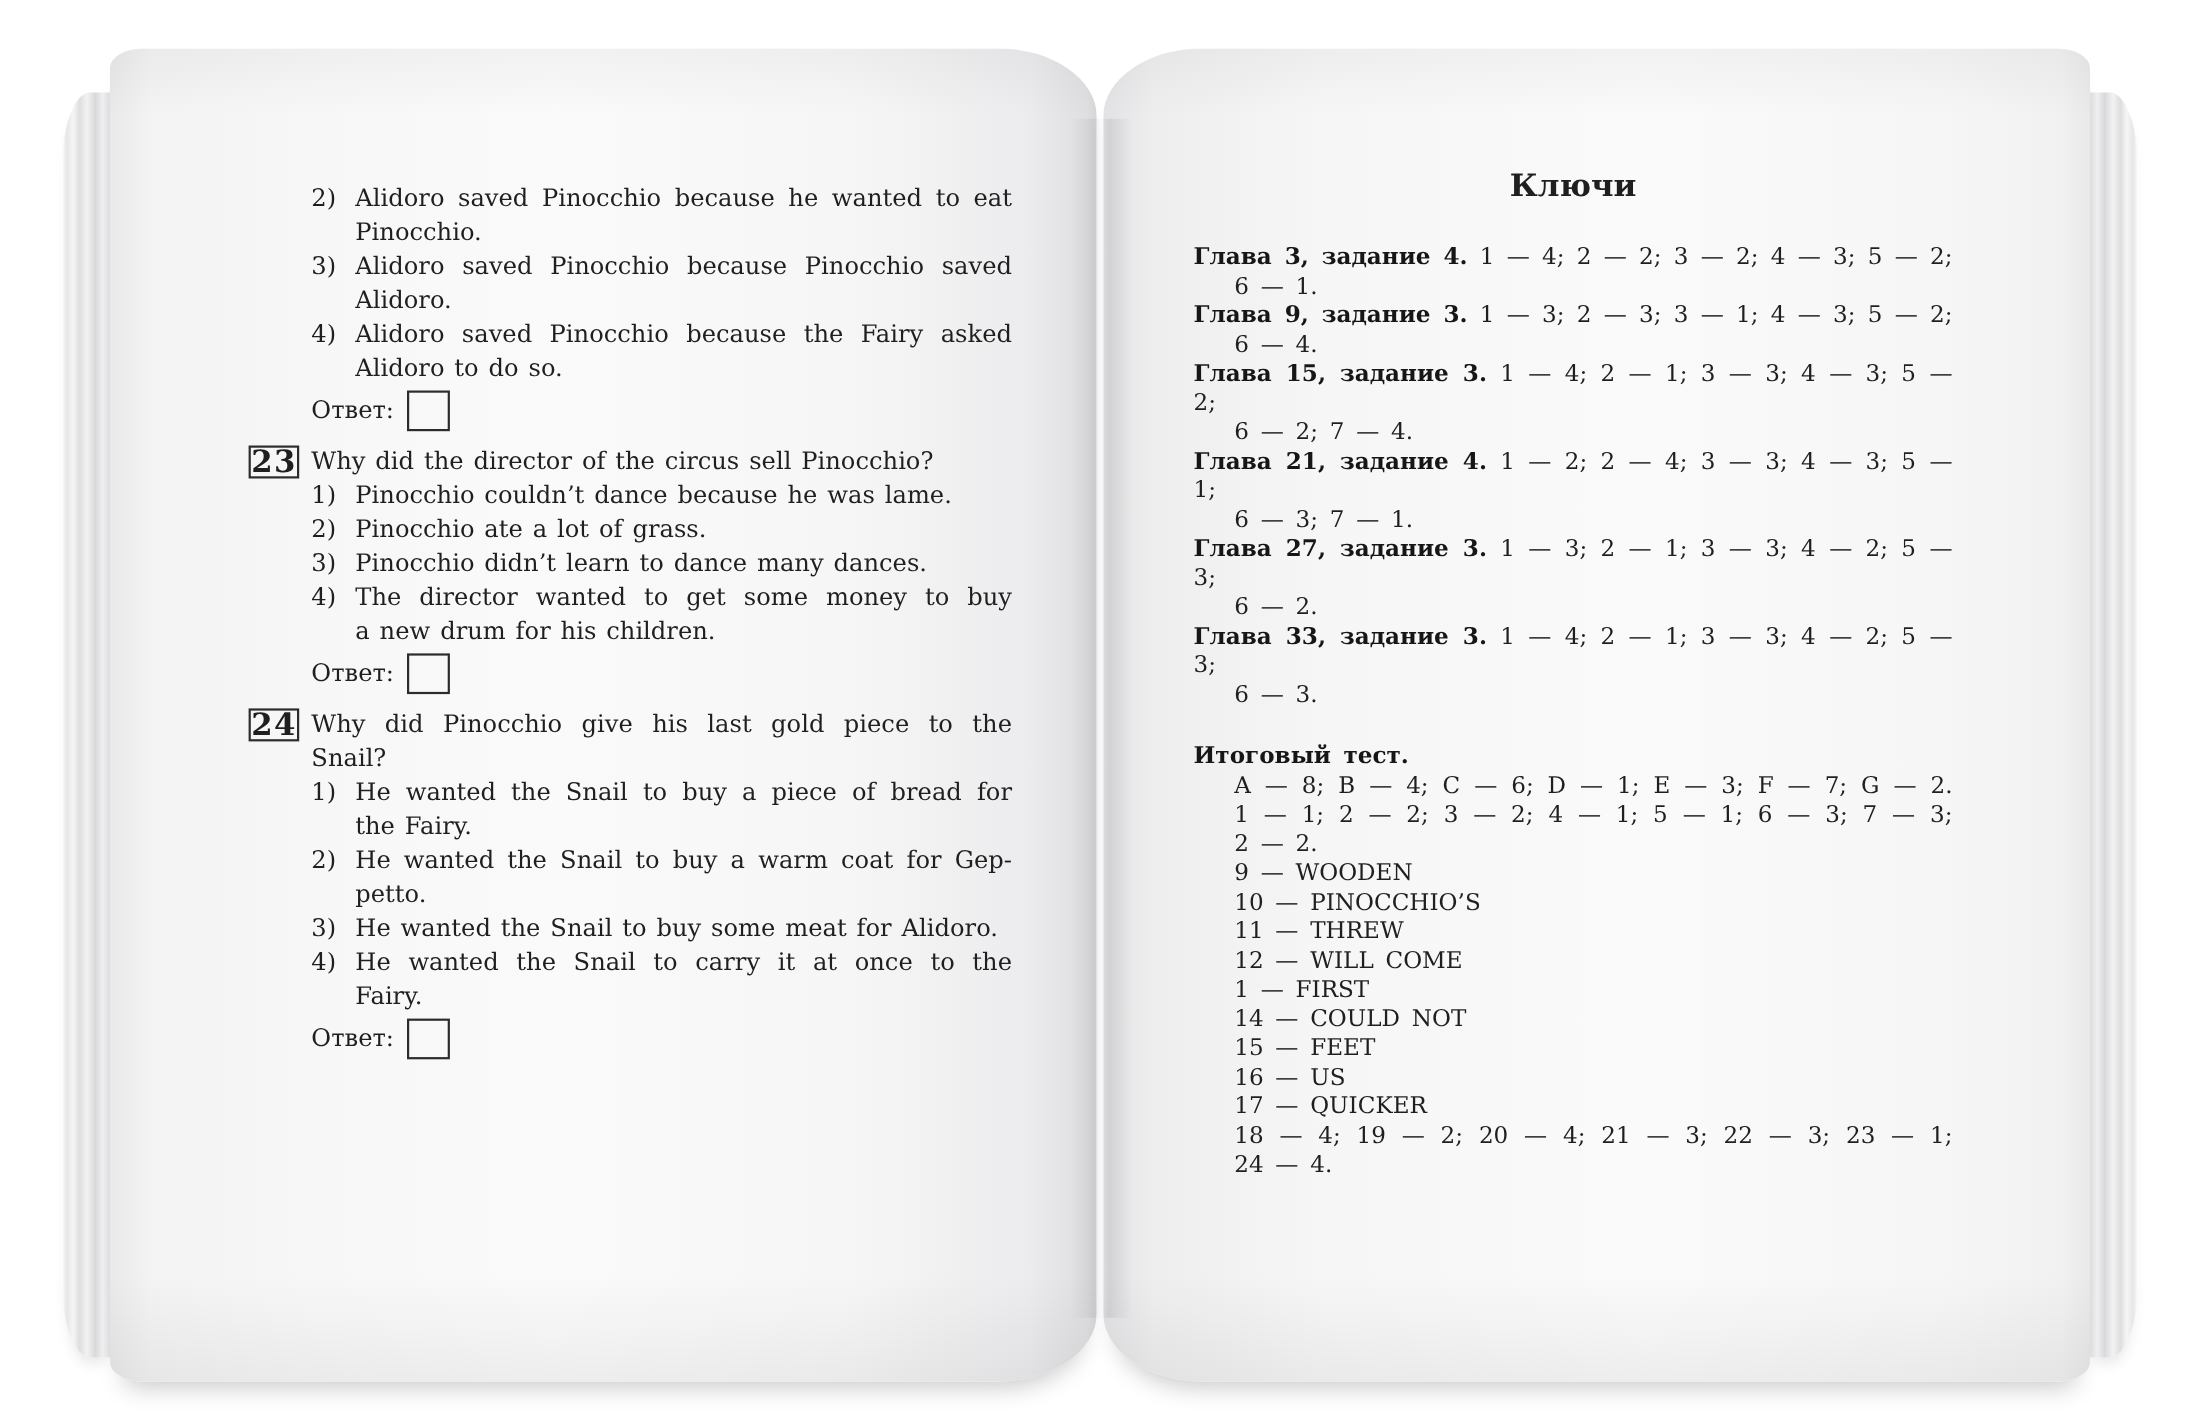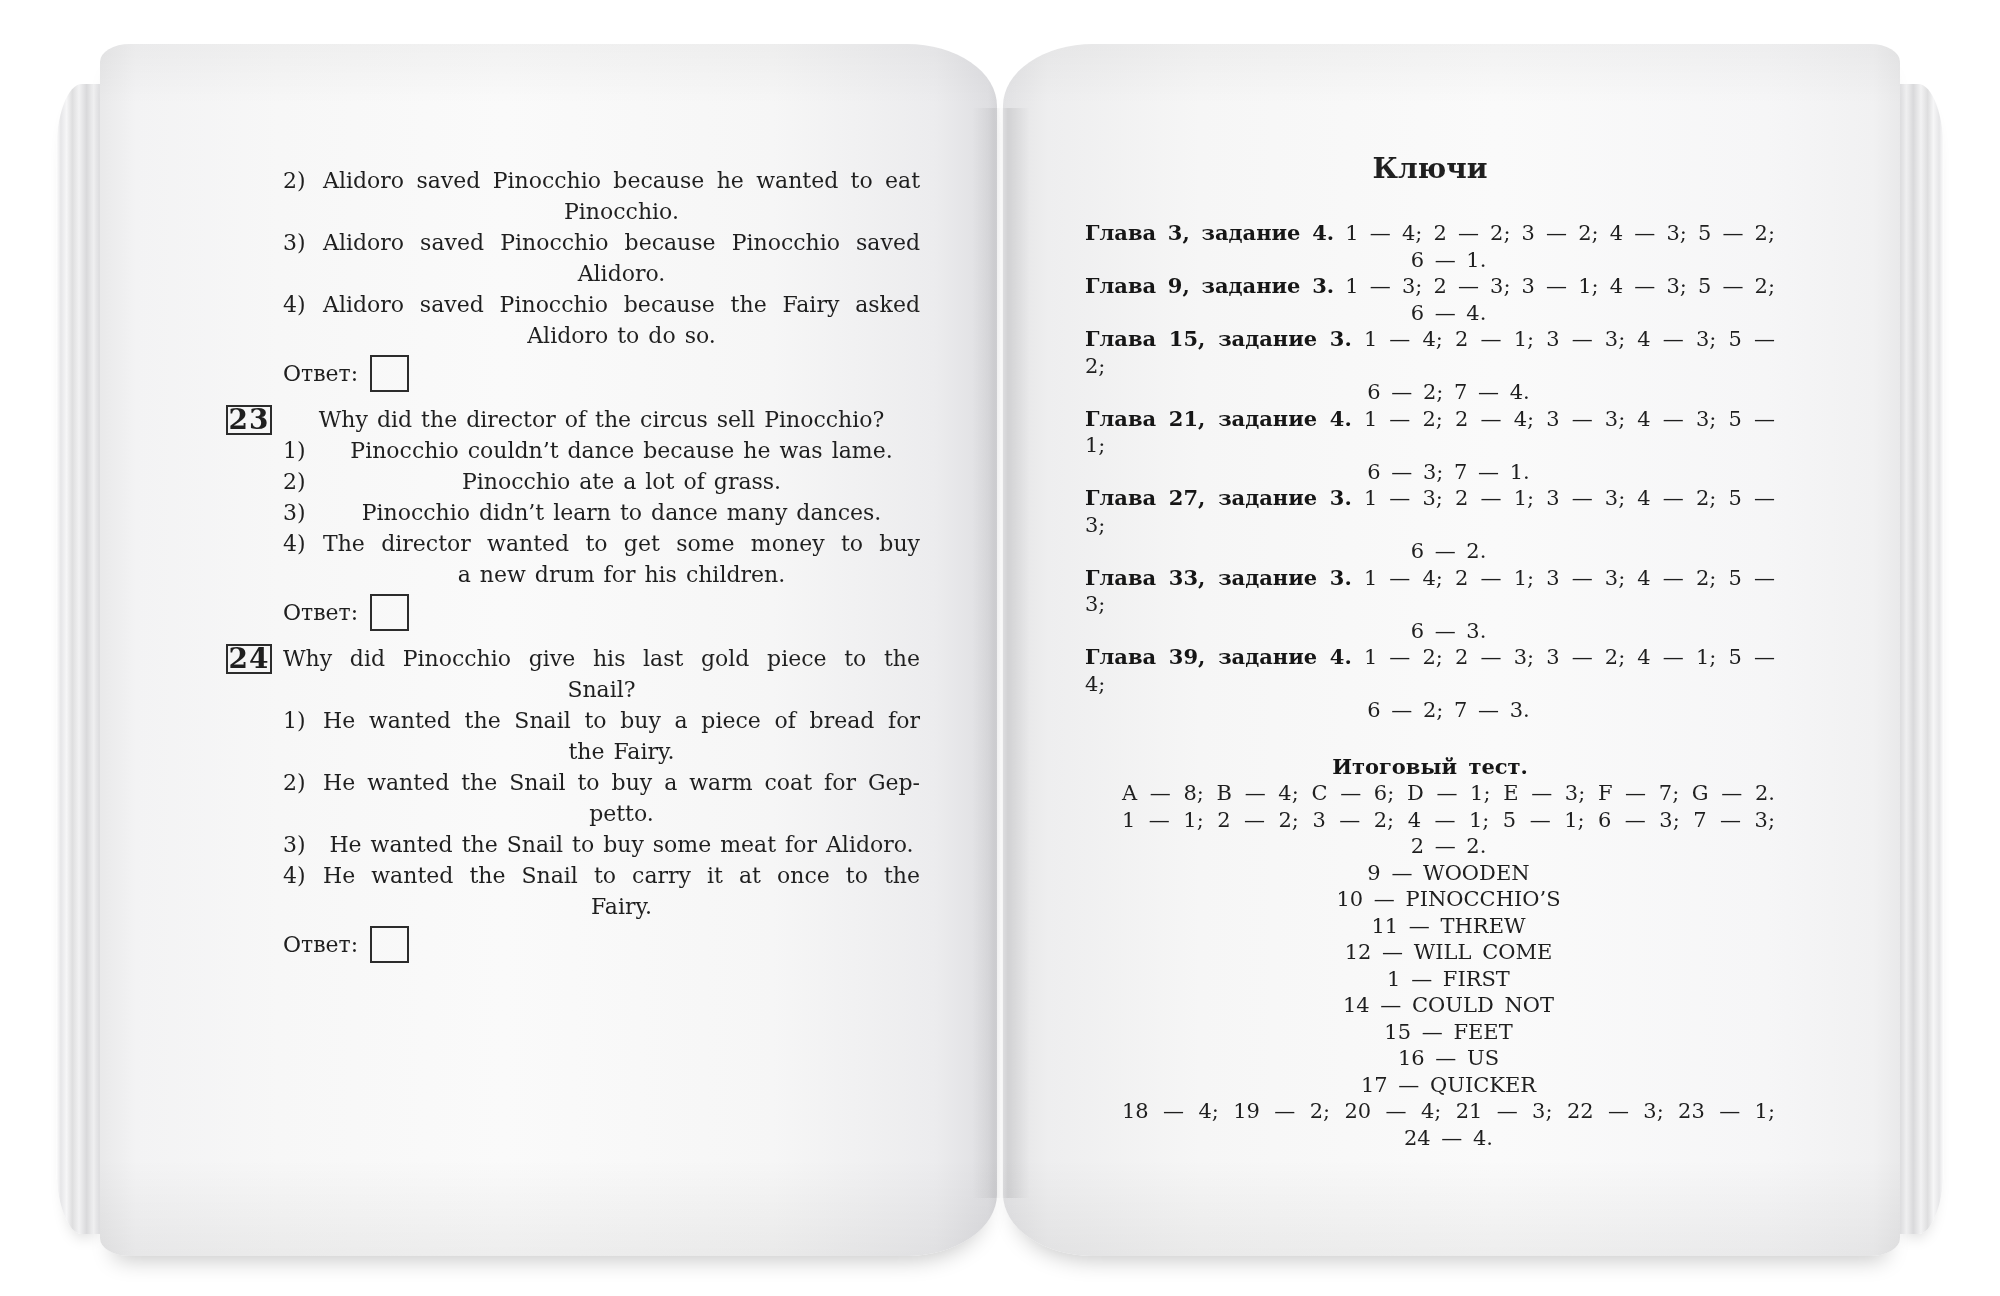--- a/index.html
+++ b/index.html
@@ -43,21 +43,21 @@
   .fold-shadow {
     position:absolute; left:972px; top:108px; width:58px; height:1090px;
     background:linear-gradient(to right, rgba(0,0,0,0) 0%, rgba(0,0,0,0.06) 38%, rgba(0,0,0,0.015) 48%, rgba(255,255,255,0) 50%, rgba(0,0,0,0.08) 62%, rgba(0,0,0,0) 100%);
     pointer-events:none;
   }
   
   .content-left {
     position:absolute; left:183px; top:121px; width:637px;
     font-size:22px; line-height:31px; word-spacing:2px;
   }
-  .line { text-align:center; }
+  .line { text-align:left; }
   .j { text-align:justify; text-align-last:justify; }
   .opt { position:relative; padding-left:40px; }
   .opt .num { position:absolute; left:0; top:0; }
   .answer { display:flex; align-items:flex-start; margin:4px 0 12px 0; }
   .alabel { line-height:37px; }
   .abox {
     width:35px; height:33px; border:2px solid #2c2c2c;
     margin-left:12px; background:transparent;
   }
   .qhead { position:relative; }
@@ -196,24 +196,20 @@
         <div class="line j"><b class="klabel">Глава 21, задание 4.</b> <span>1 — 2; 2 — 4; 3 — 3; 4 — 3; 5 — 1;</span></div>
         <div class="line k2">6 — 3; 7 — 1.</div>
       </div>
       <div class="key">
         <div class="line j"><b class="klabel">Глава 27, задание 3.</b> <span>1 — 3; 2 — 1; 3 — 3; 4 — 2; 5 — 3;</span></div>
         <div class="line k2">6 — 2.</div>
       </div>
       <div class="key">
         <div class="line j"><b class="klabel">Глава 33, задание 3.</b> <span>1 — 4; 2 — 1; 3 — 3; 4 — 2; 5 — 3;</span></div>
         <div class="line k2">6 — 3.</div>
-      </div>
-      <div class="key">
-        <div class="line j"><b class="klabel">Глава 39, задание 4.</b> <span>1 — 2; 2 — 3; 3 — 2; 4 — 1; 5 — 4;</span></div>
-        <div class="line k2">6 — 2; 7 — 3.</div>
       </div>
 
       <div class="ft">
         <div class="line"><b>Итоговый тест.</b></div>
         <div class="line ind j">A — 8; B — 4; C — 6; D — 1; E — 3; F — 7; G — 2.</div>
         <div class="line ind j">1 — 1; 2 — 2; 3 — 2; 4 — 1; 5 — 1; 6 — 3; 7 — 3;</div>
         <div class="line ind">2 — 2.</div>
         <div class="line ind">9 — WOODEN</div>
         <div class="line ind">10 — PINOCCHIO’S</div>
         <div class="line ind">11 — THREW</div>

